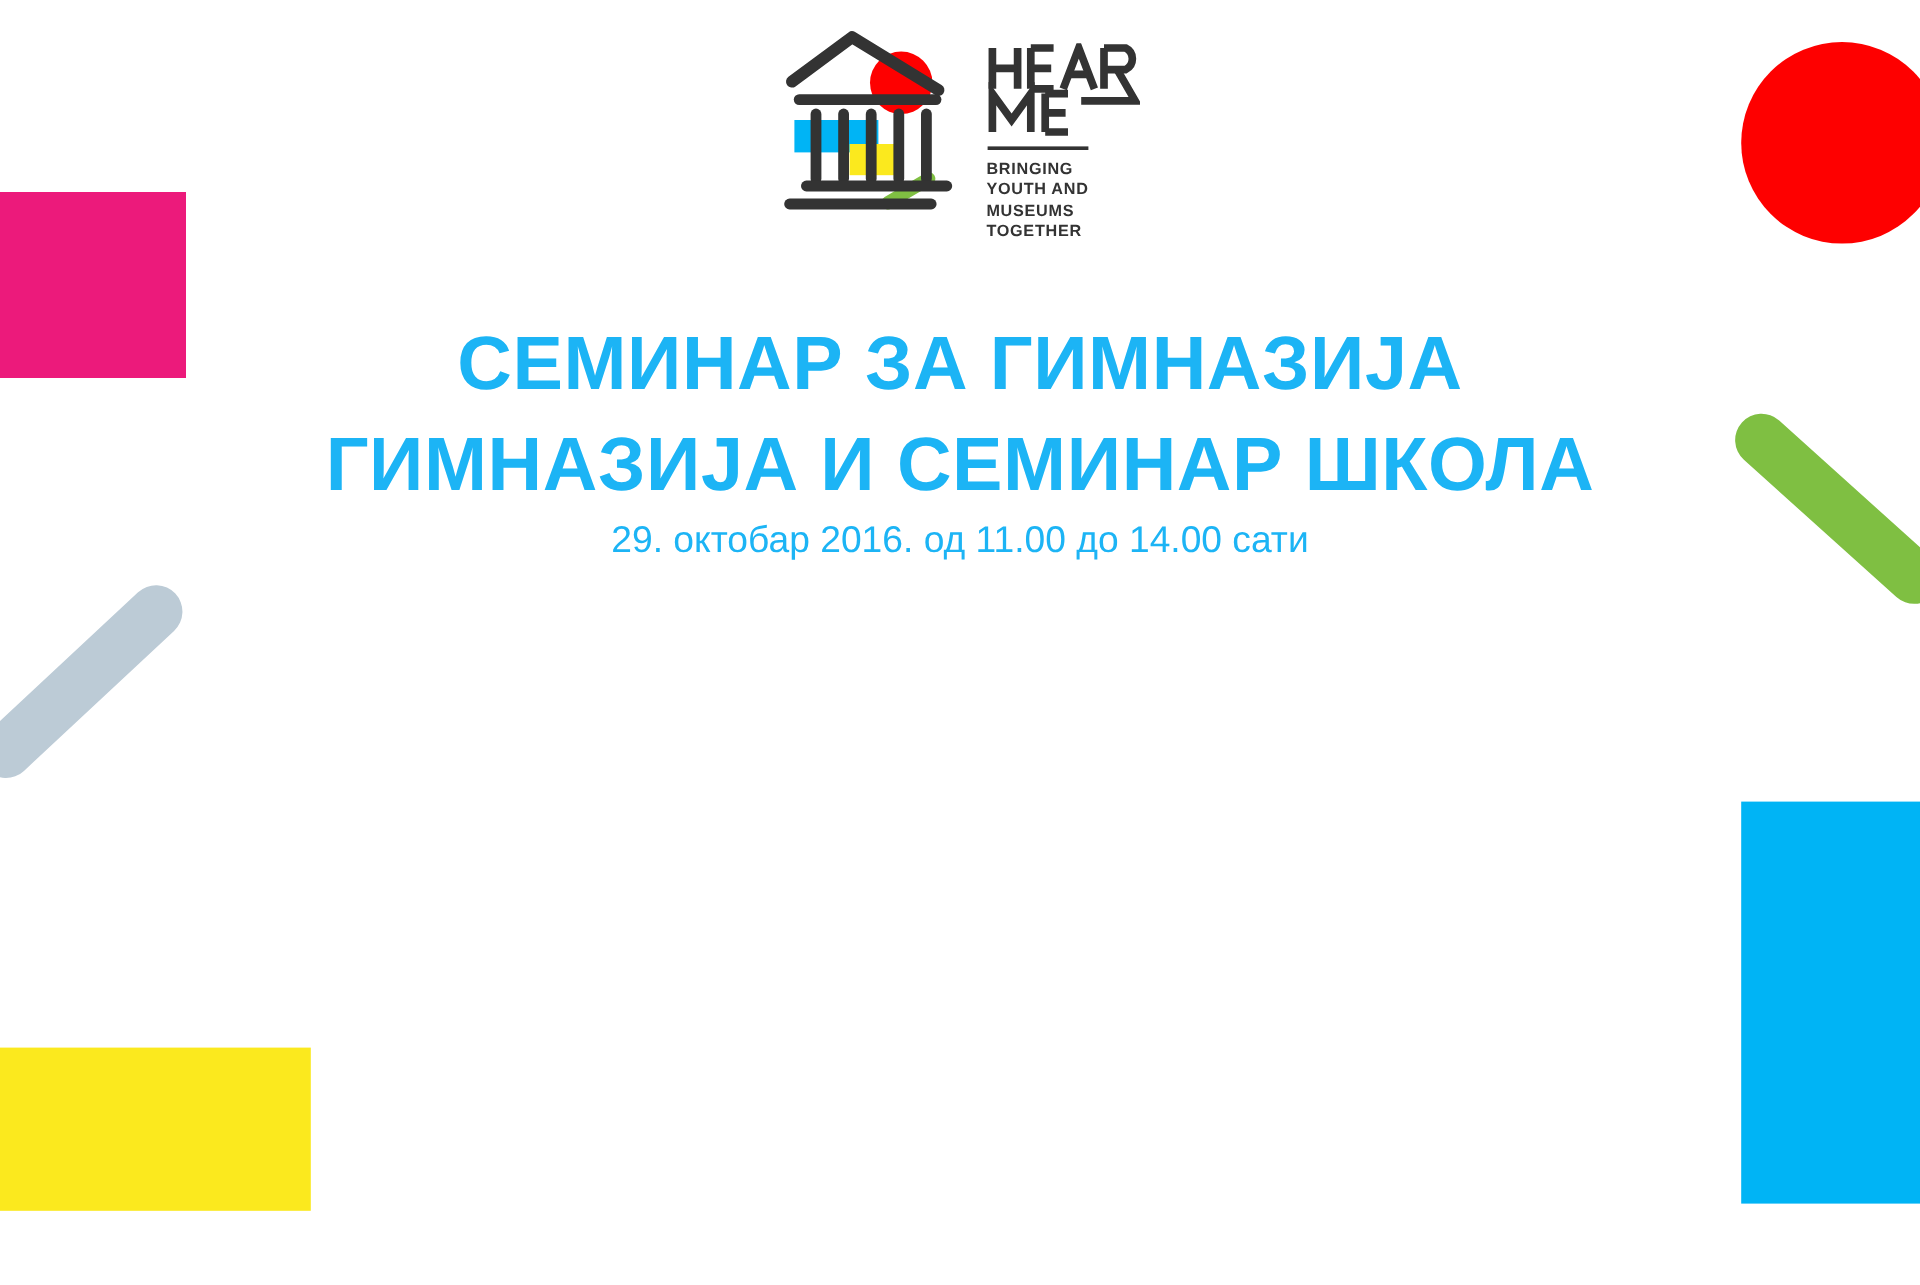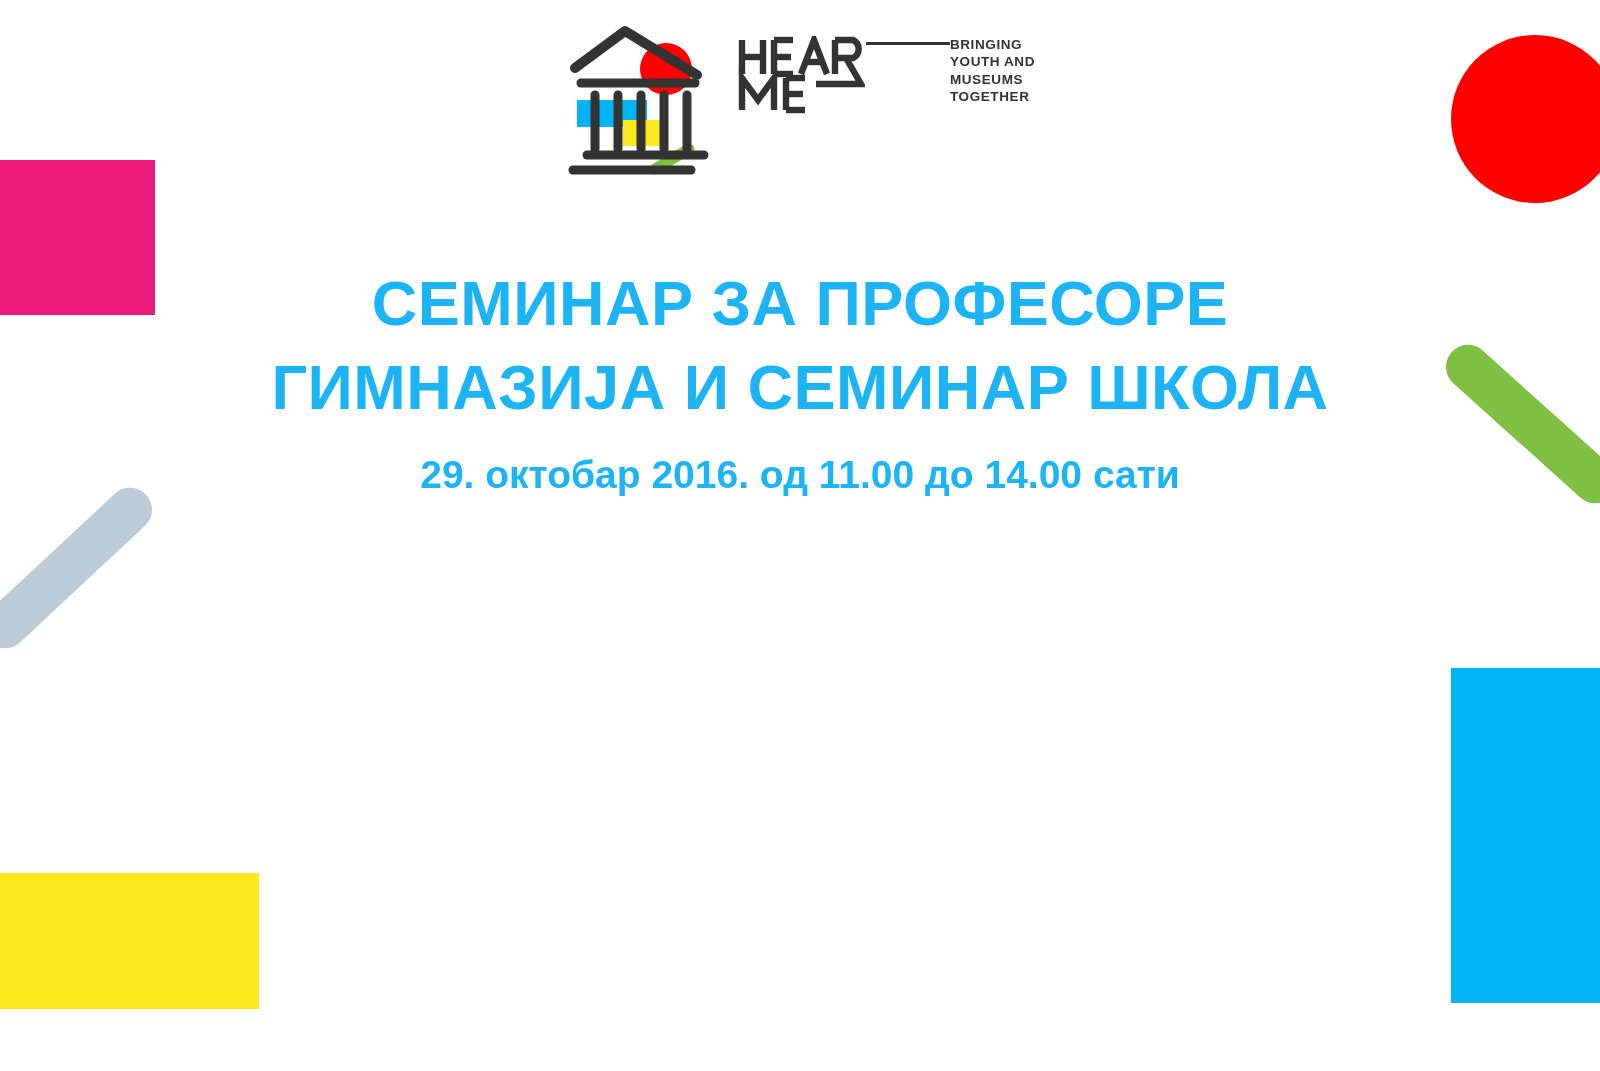--- a/index.html
+++ b/index.html
@@ -68,21 +68,21 @@
     align-items: flex-start;
   }
   #logo-inner {
     display: flex;
     align-items: flex-start;
     gap: 22px;
   }
   #logo-mark { display: block; }
   #logo-wordmark-block {
     display: flex;
-    flex-direction: row;
+    flex-direction: column;
     align-items: flex-start;
     padding-top: 14px;
   }
   #logo-wordmark { display: block; }
   #logo-rule {
     width: 84px;
     height: 3px;
     background: #333333;
     margin: 6px 0 7px 1px;
   }
@@ -102,25 +102,24 @@
   .headline {
     font-family: "Liberation Sans Narrow", "Liberation Sans", sans-serif;
     font-weight: bold;
     font-size: 63px;
     line-height: 1.33;
     letter-spacing: 0.5px;
     white-space: nowrap;
   }
   .subline {
     font-family: "Liberation Sans Narrow", "Liberation Sans", sans-serif;
-    font-weight: bold;
-    font-size: 39px;
+    font-weight: normal;
+    font-size: 31px;
     line-height: 1.27;
     white-space: nowrap;
-    margin-top: 20px;
   }
   .sup {
     font-size: 0.58em;
     vertical-align: super;
     line-height: 0;
   }
 
   #block-serbian { position: absolute; top: 262px; left: 0; right: 0; }
   #block-serbian .headline { color: #1CB4F5; }
   #block-serbian .subline  { color: #1CB4F5; }
@@ -208,19 +207,19 @@
           <div>YOUTH AND</div>
           <div>MUSEUMS</div>
           <div>TOGETHER</div>
         </div>
       </div>
 
     </div>
   </div>
 
   <div id="block-serbian" class="block">
-    <div class="headline">СЕМИНАР ЗА ПРОФЕСОРЕ</div>
+    <div class="headline">СЕМИНАР ЗА ГИМНАЗИЈА</div>
     <div class="headline">ГИМНАЗИЈА И СЕМИНАР ШКОЛА</div>
     <div class="subline">29. октобар 2016. од 11.00 до 14.00 сати</div>
   </div>
 
 
 </div>
 
 </body></html>

